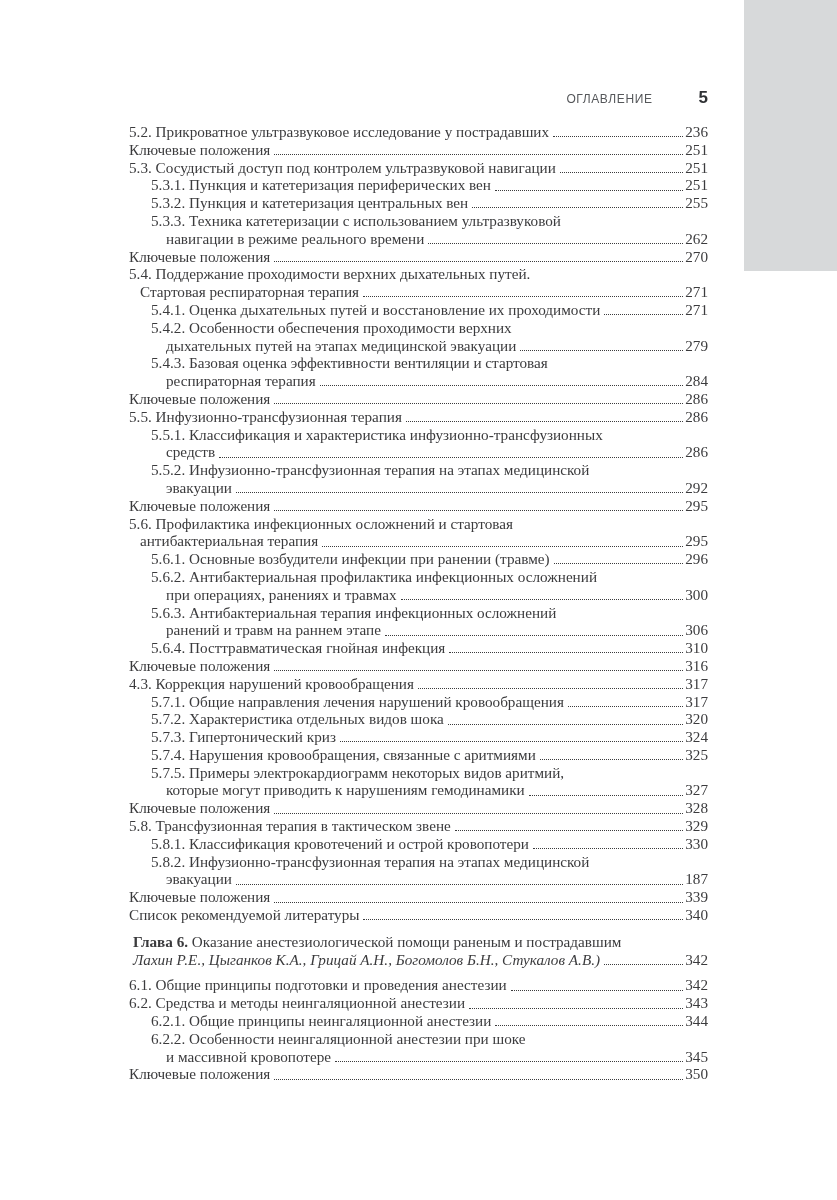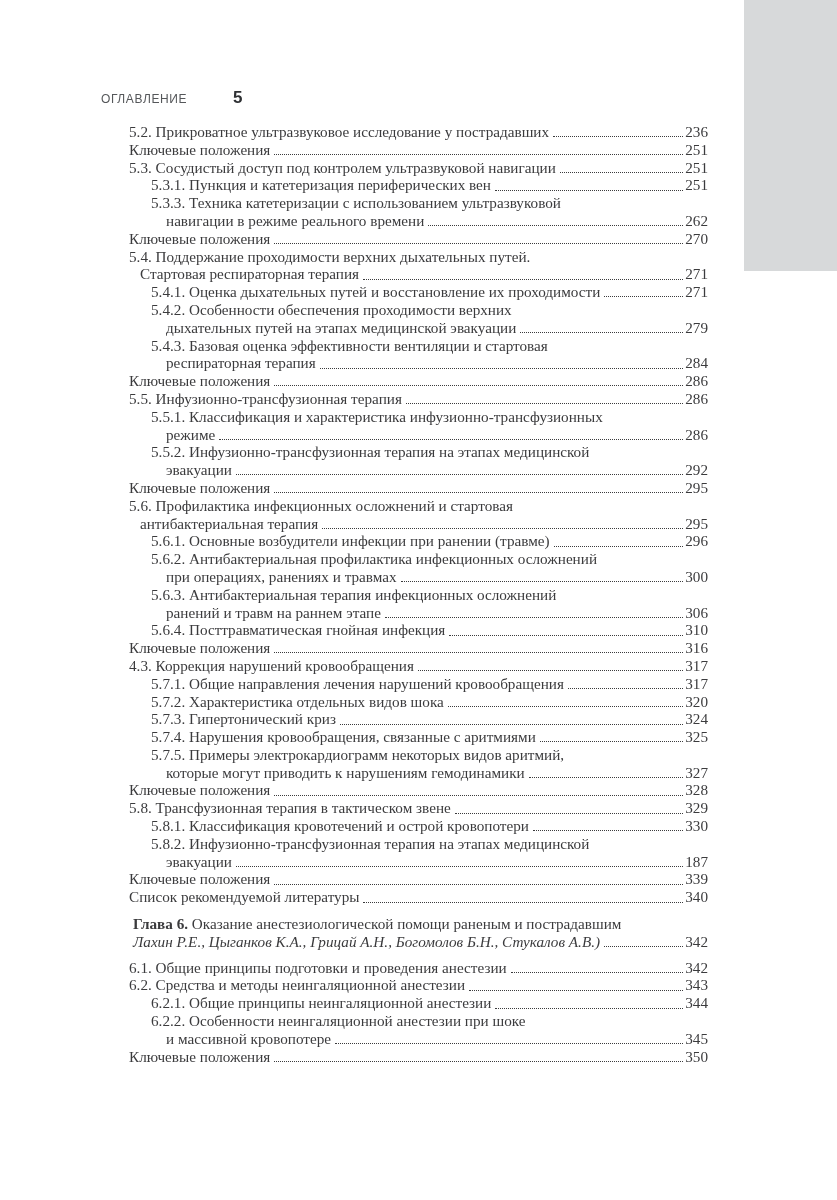--- a/index.html
+++ b/index.html
@@ -16,21 +16,21 @@
     position: absolute; left: 744px; top: 0;
     width: 93px; height: 271px;
     background: #d7d9da;
   }
 
   .content {
     position: absolute; left: 101px; top: 88px; width: 607px;
   }
 
   .header {
-    display: flex; justify-content: flex-start; align-items: baseline;
+    display: flex; justify-content: flex-end; align-items: baseline;
     margin-bottom: 15px;
     font-family: "Liberation Sans", "DejaVu Sans", sans-serif;
   }
   .running-title {
     font-size: 12px; letter-spacing: 0.6px; color: #55575a;
     margin-right: 46px;
   }
   .page-num {
     font-size: 17px; font-weight: bold; color: #2f3134;
   }
@@ -84,20 +84,25 @@
           <span class="etext">5.3. Сосудистый доступ под контролем ультразвуковой навигации</span>
           <span class="leader"></span>
           <span class="pg">251</span>
         </div>
         <div class="row l2">
           <span class="etext">5.3.1. Пункция и катетеризация периферических вен</span>
           <span class="leader"></span>
           <span class="pg">251</span>
         </div>
         <div class="row l2">
+          <span class="etext">5.3.2. Пункция и катетеризация центральных вен</span>
+          <span class="leader"></span>
+          <span class="pg">255</span>
+        </div>
+        <div class="row l2">
           <span class="etext">5.3.3. Техника катетеризации с использованием ультразвуковой</span>
         </div>
         <div class="row l2c">
           <span class="etext">навигации в режиме реального времени</span>
           <span class="leader"></span>
           <span class="pg">262</span>
         </div>
         <div class="row l1">
           <span class="etext">Ключевые положения</span>
           <span class="leader"></span>
@@ -139,21 +144,21 @@
         </div>
         <div class="row l1">
           <span class="etext">5.5. Инфузионно-трансфузионная терапия</span>
           <span class="leader"></span>
           <span class="pg">286</span>
         </div>
         <div class="row l2">
           <span class="etext">5.5.1. Классификация и характеристика инфузионно-трансфузионных</span>
         </div>
         <div class="row l2c">
-          <span class="etext">режиме</span>
+          <span class="etext">средств</span>
           <span class="leader"></span>
           <span class="pg">286</span>
         </div>
         <div class="row l2">
           <span class="etext">5.5.2. Инфузионно-трансфузионная терапия на этапах медицинской</span>
         </div>
         <div class="row l2c">
           <span class="etext">эвакуации</span>
           <span class="leader"></span>
           <span class="pg">292</span>

